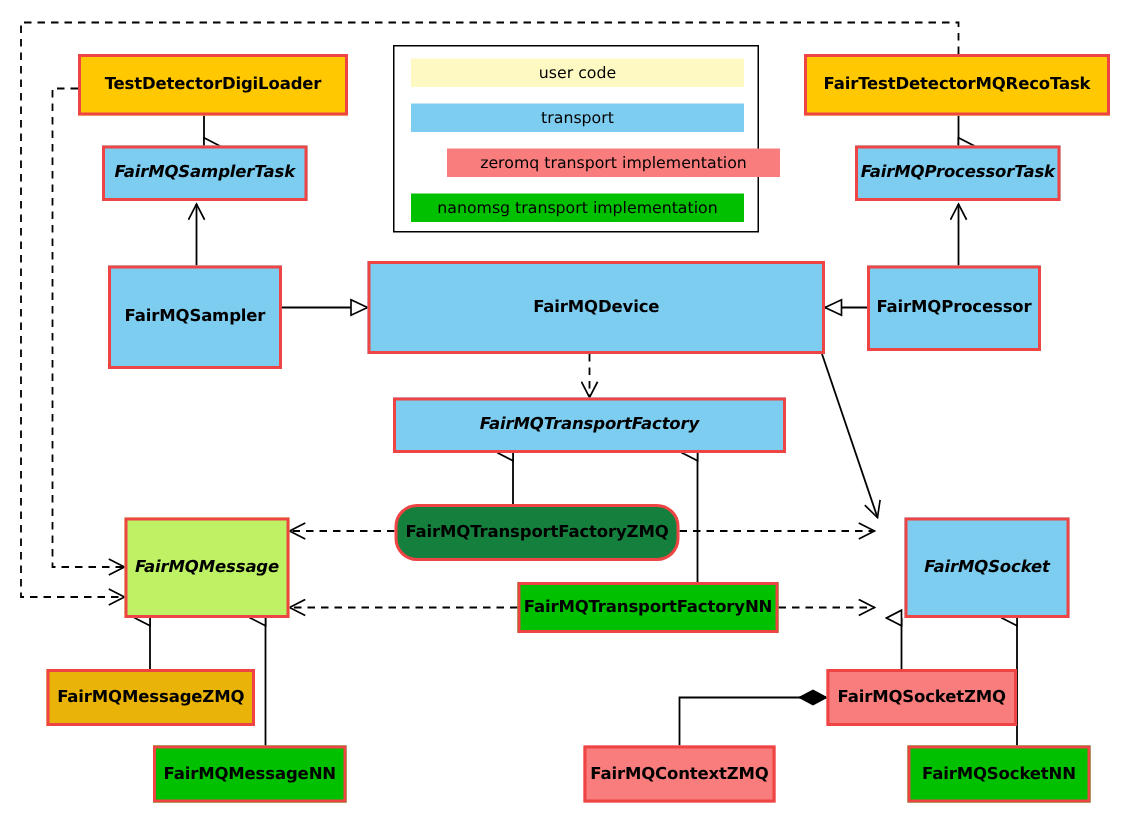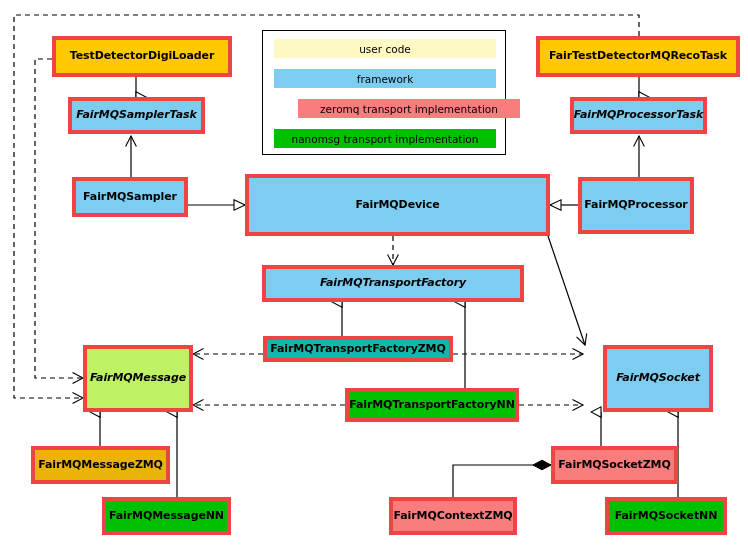--- a/index.html
+++ b/index.html
@@ -18,21 +18,21 @@
   #edge-layer {
     position: absolute;
     left: 0; top: 0;
     width: 748px;
     height: 549px;
     pointer-events: none;
   }
   .node {
     position: absolute;
     box-sizing: border-box;
-    border: 4px solid #ef4444;
+    border: 2px solid #ef4444;
     display: flex;
     align-items: center;
     justify-content: center;
     text-align: center;
     font-size: 11px;
     font-weight: bold;
     color: #000000;
     line-height: 1.15;
     letter-spacing: -0.1px;
     z-index: 2;
@@ -146,37 +146,37 @@
   </div>
 
   <div class="node abstract" style="left:68px; top:97px; width:137px; height:37px; background:#7DCDF0;">
     <span class="lbl">FairMQSamplerTask</span>
   </div>
 
   <div class="node abstract" style="left:570px; top:97px; width:137px; height:37px; background:#7DCDF0;">
     <span class="lbl">FairMQProcessorTask</span>
   </div>
 
-  <div class="node" style="left:72px; top:177px; width:116px; height:40px; background:#7DCDF0;">
+  <div class="node" style="left:72px; top:177px; width:116px; height:69px; background:#7DCDF0;">
     <span class="lbl">FairMQSampler</span>
   </div>
 
   <div class="node" style="left:245px; top:174px; width:305px; height:62px; background:#7DCDF0;">
     <span class="lbl">FairMQDevice</span>
   </div>
 
   <div class="node" style="left:578px; top:177px; width:116px; height:57px; background:#7DCDF0;">
     <span class="lbl">FairMQProcessor</span>
   </div>
 
   <div class="node abstract" style="left:262px; top:265px; width:262px; height:37px; background:#7DCDF0;">
     <span class="lbl">FairMQTransportFactory</span>
   </div>
 
-  <div class="node" style="left:263px; top:336px; width:190px; height:26px; background:#14b8a6;">
+  <div class="node" style="left:263px; top:336px; width:190px; height:38px; background:#15803d;border-radius:15px;">
     <span class="lbl">FairMQTransportFactoryZMQ</span>
   </div>
 
   <div class="node" style="left:345px; top:388px; width:174px; height:34px; background:#00C000;">
     <span class="lbl">FairMQTransportFactoryNN</span>
   </div>
 
   <div class="node abstract" style="left:83px; top:345px; width:110px; height:67px; background:#bef264;">
     <span class="lbl">FairMQMessage</span>
   </div>
@@ -203,21 +203,21 @@
 
   <div class="node" style="left:605px; top:497px; width:122px; height:38px; background:#00C000;">
     <span class="lbl">FairMQSocketNN</span>
   </div>
 
   <div class="legend-box" style="left:262px; top:30px; width:244px; height:125px;">
     <div class="legend-row" style="left:11px; top:8px; width:222px; height:19px; background:#fef9c3;">
       <span>user code</span>
     </div>
     <div class="legend-row" style="left:11px; top:38px; width:222px; height:19px; background:#7DCDF0;">
-      <span>framework</span>
+      <span>transport</span>
     </div>
     <div class="legend-row" style="left:11px; top:68px; width:222px; height:19px; background:#FA7D7D;margin-left:24px;">
       <span>zeromq transport implementation</span>
     </div>
     <div class="legend-row" style="left:11px; top:98px; width:222px; height:19px; background:#00C000;">
       <span>nanomsg transport implementation</span>
     </div>
   </div>
 
 </div>

